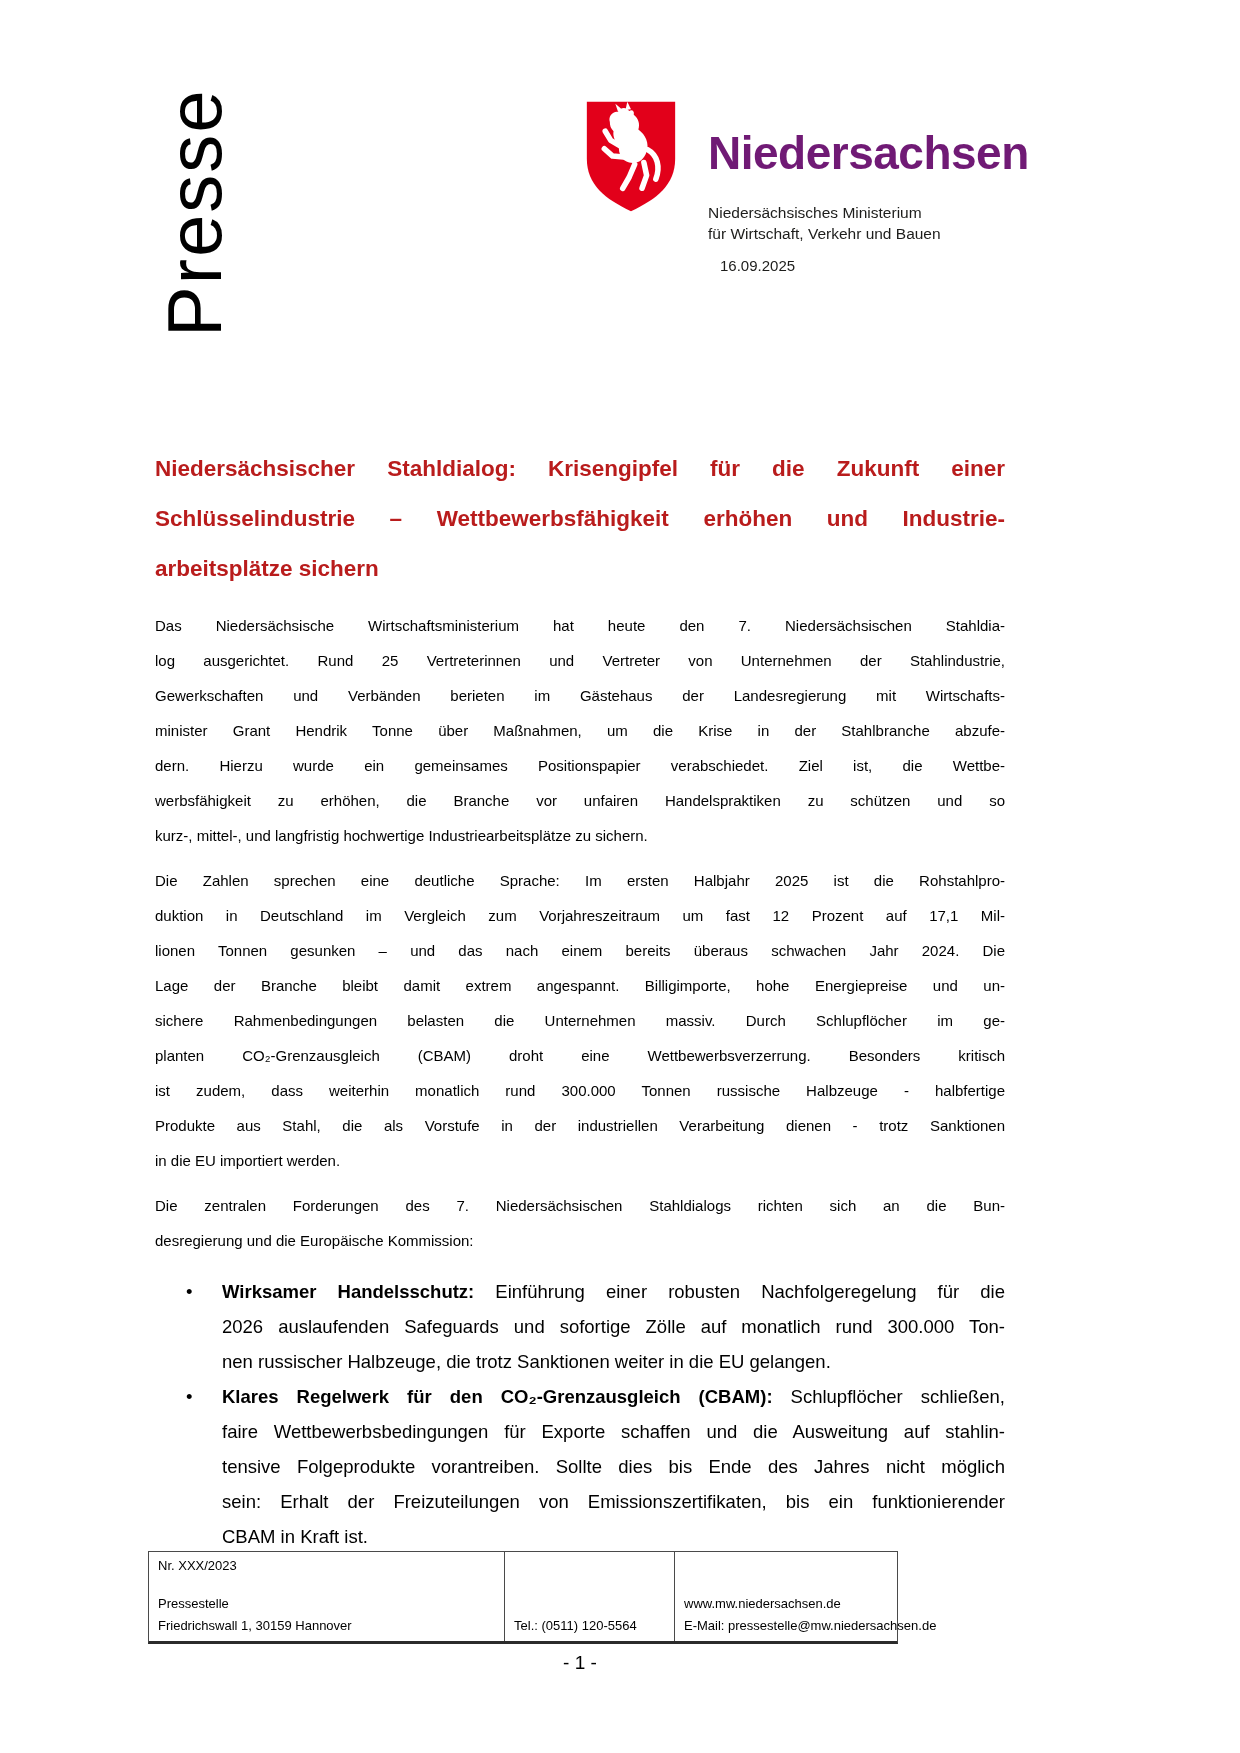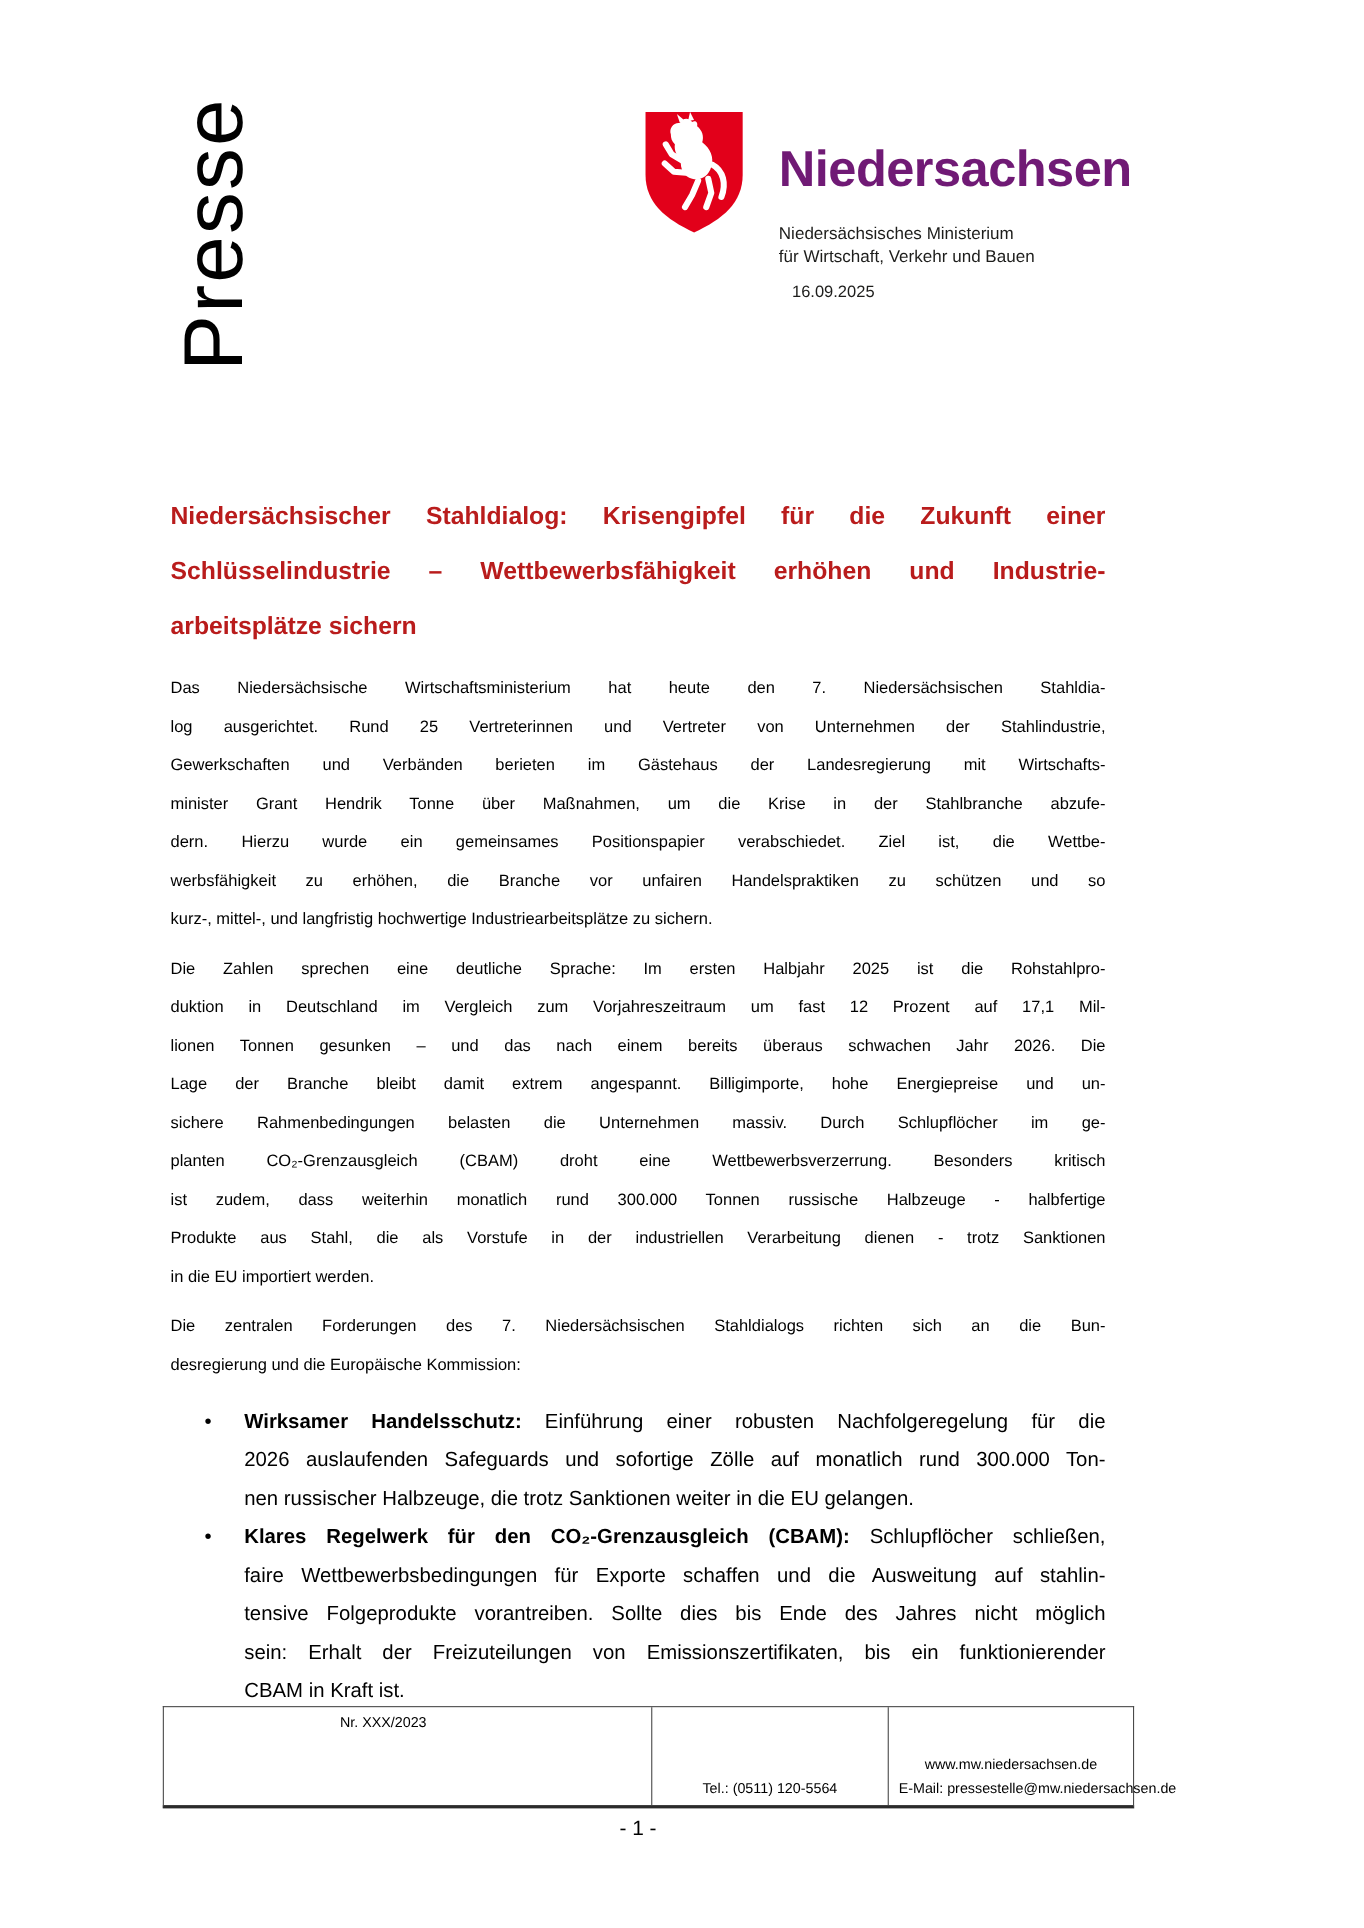--- a/index.html
+++ b/index.html
@@ -41,24 +41,24 @@
   .bullets{margin-top:16px;font-size:18.5px;line-height:35px;color:#000;}
   .bullet{display:flex;}
   .bullet .marker{
     width:67px;box-sizing:border-box;padding-left:31px;
     flex:0 0 67px;text-align:left;
   }
   .bullet .btext{flex:1;min-width:0;}
   .b{font-weight:700;}
   
   .footer{
-    position:absolute;left:148px;top:1551px;width:883px;height:93px;
+    position:absolute;left:148px;top:1551px;width:750px;height:93px;
     box-sizing:border-box;
     border:1px solid #4a4a4a;border-bottom:3px solid #2b2b2b;
-    display:flex;font-size:13px;line-height:22px;color:#000;text-align:center;
+    display:flex;font-size:13px;line-height:22px;color:#000;
   }
   .fcol{box-sizing:border-box;padding:3px 9px 4px 9px;display:flex;flex-direction:column;}
   .fcol1{width:412px;justify-content:space-between;}
   .fcol2{width:222px;border-left:1px solid #4a4a4a;justify-content:flex-end;margin-left:44px;}
   .fcol3{width:223px;border-left:1px solid #4a4a4a;justify-content:flex-end;}
   .fcol3 div,.fcol2 div{white-space:nowrap;}
   .pageno{
     position:absolute;left:155px;top:1652px;width:850px;
     text-align:center;font-size:19px;color:#000;
   }
@@ -107,21 +107,21 @@
     <div class="jline">Gewerkschaften und Verbänden berieten im Gästehaus der Landesregierung mit Wirtschafts-</div>
     <div class="jline">minister Grant Hendrik Tonne über Maßnahmen, um die Krise in der Stahlbranche abzufe-</div>
     <div class="jline">dern. Hierzu wurde ein gemeinsames Positionspapier verabschiedet. Ziel ist, die Wettbe-</div>
     <div class="jline">werbsfähigkeit zu erhöhen, die Branche vor unfairen Handelspraktiken zu schützen und so</div>
     <div class="jline last">kurz-, mittel-, und langfristig hochwertige Industriearbeitsplätze zu sichern.</div>
   </div>
 
   <div class="para">
     <div class="jline">Die Zahlen sprechen eine deutliche Sprache: Im ersten Halbjahr 2025 ist die Rohstahlpro-</div>
     <div class="jline">duktion in Deutschland im Vergleich zum Vorjahreszeitraum um fast 12 Prozent auf 17,1 Mil-</div>
-    <div class="jline">lionen Tonnen gesunken – und das nach einem bereits überaus schwachen Jahr 2026. Die</div>
+    <div class="jline">lionen Tonnen gesunken – und das nach einem bereits überaus schwachen Jahr 2024. Die</div>
     <div class="jline">Lage der Branche bleibt damit extrem angespannt. Billigimporte, hohe Energiepreise und un-</div>
     <div class="jline">sichere Rahmenbedingungen belasten die Unternehmen massiv. Durch Schlupflöcher im ge-</div>
     <div class="jline">planten CO₂-Grenzausgleich (CBAM) droht eine Wettbewerbsverzerrung. Besonders kritisch</div>
     <div class="jline">ist zudem, dass weiterhin monatlich rund 300.000 Tonnen russische Halbzeuge - halbfertige</div>
     <div class="jline">Produkte aus Stahl, die als Vorstufe in der industriellen Verarbeitung dienen - trotz Sanktionen</div>
     <div class="jline last">in die EU importiert werden.</div>
   </div>
 
   <div class="para">
     <div class="jline">Die zentralen Forderungen des 7. Niedersächsischen Stahldialogs richten sich an die Bun-</div>
@@ -149,20 +149,24 @@
         <div class="jline last">CBAM in Kraft ist.</div>
       </div>
     </div>
 
   </div>
 </div>
 
 <div class="footer">
   <div class="fcol fcol1">
     <div>Nr. XXX/2023</div>
+    <div>
+      <div>Pressestelle</div>
+      <div>Friedrichswall 1, 30159 Hannover</div>
+    </div>
   </div>
   <div class="fcol fcol2">
     <div>Tel.: (0511) 120-5564</div>
   </div>
   <div class="fcol fcol3">
     <div>www.mw.niedersachsen.de</div>
     <div>E-Mail: pressestelle@mw.niedersachsen.de</div>
   </div>
 </div>
 

